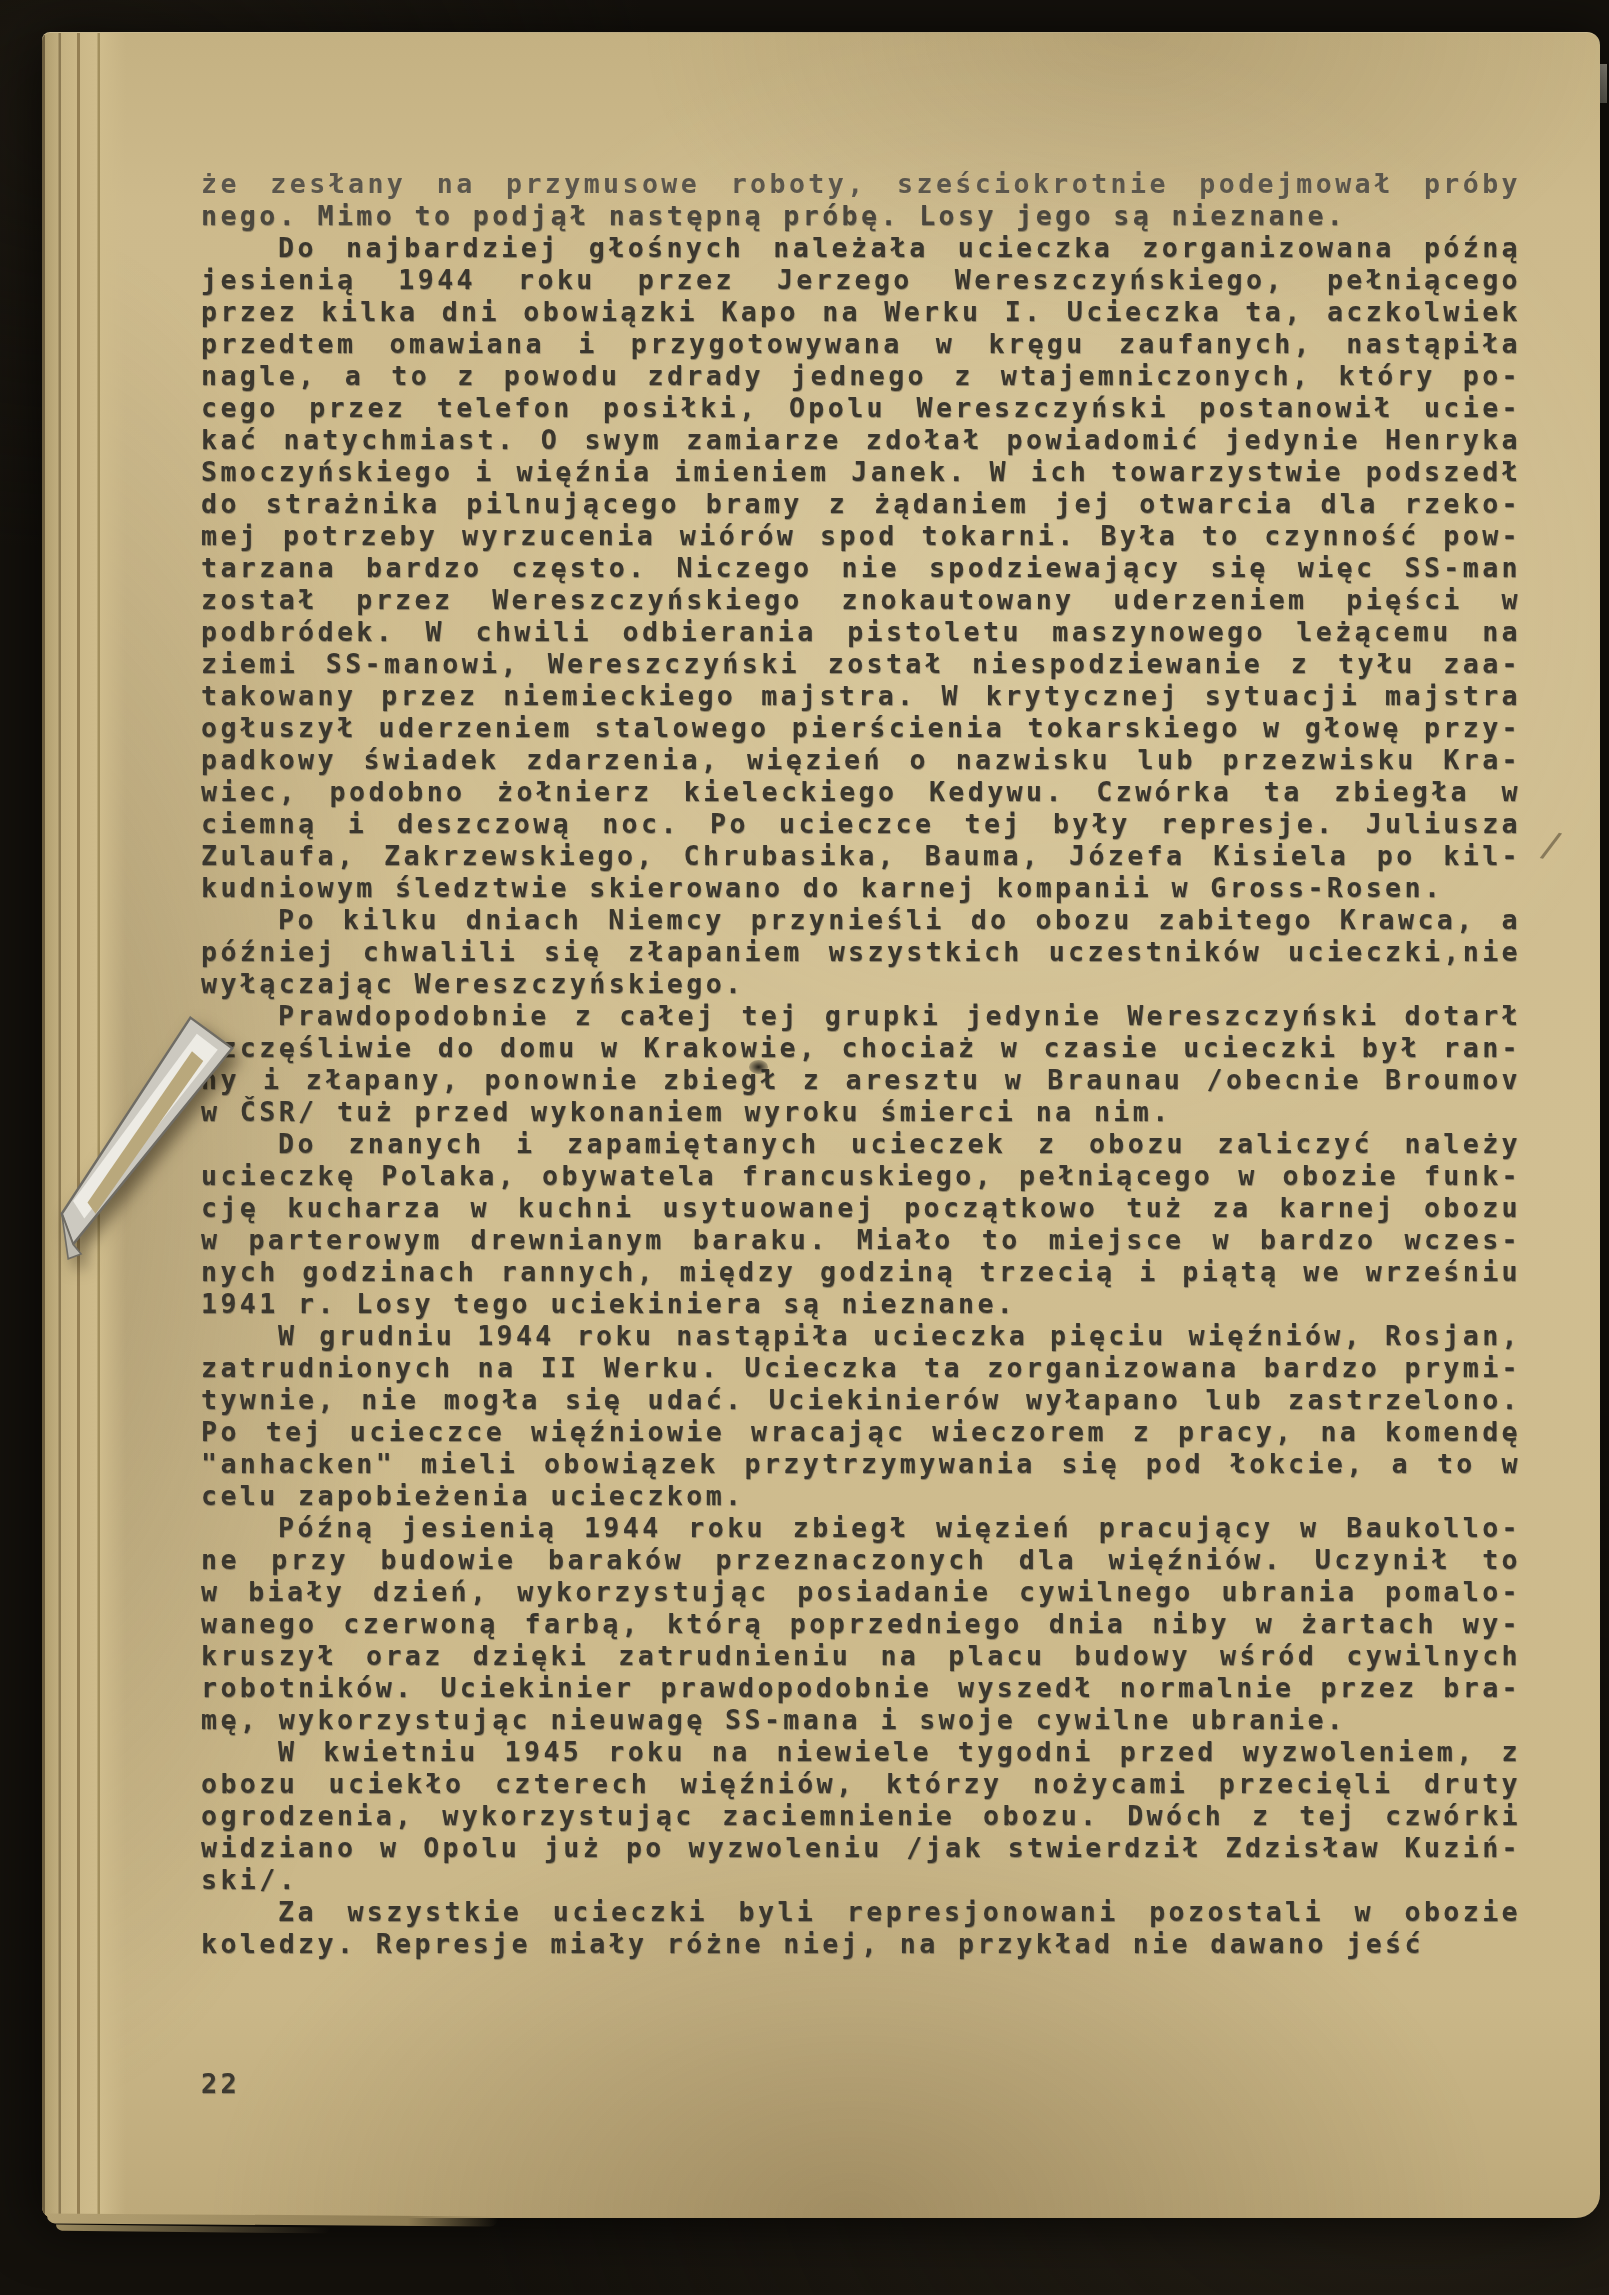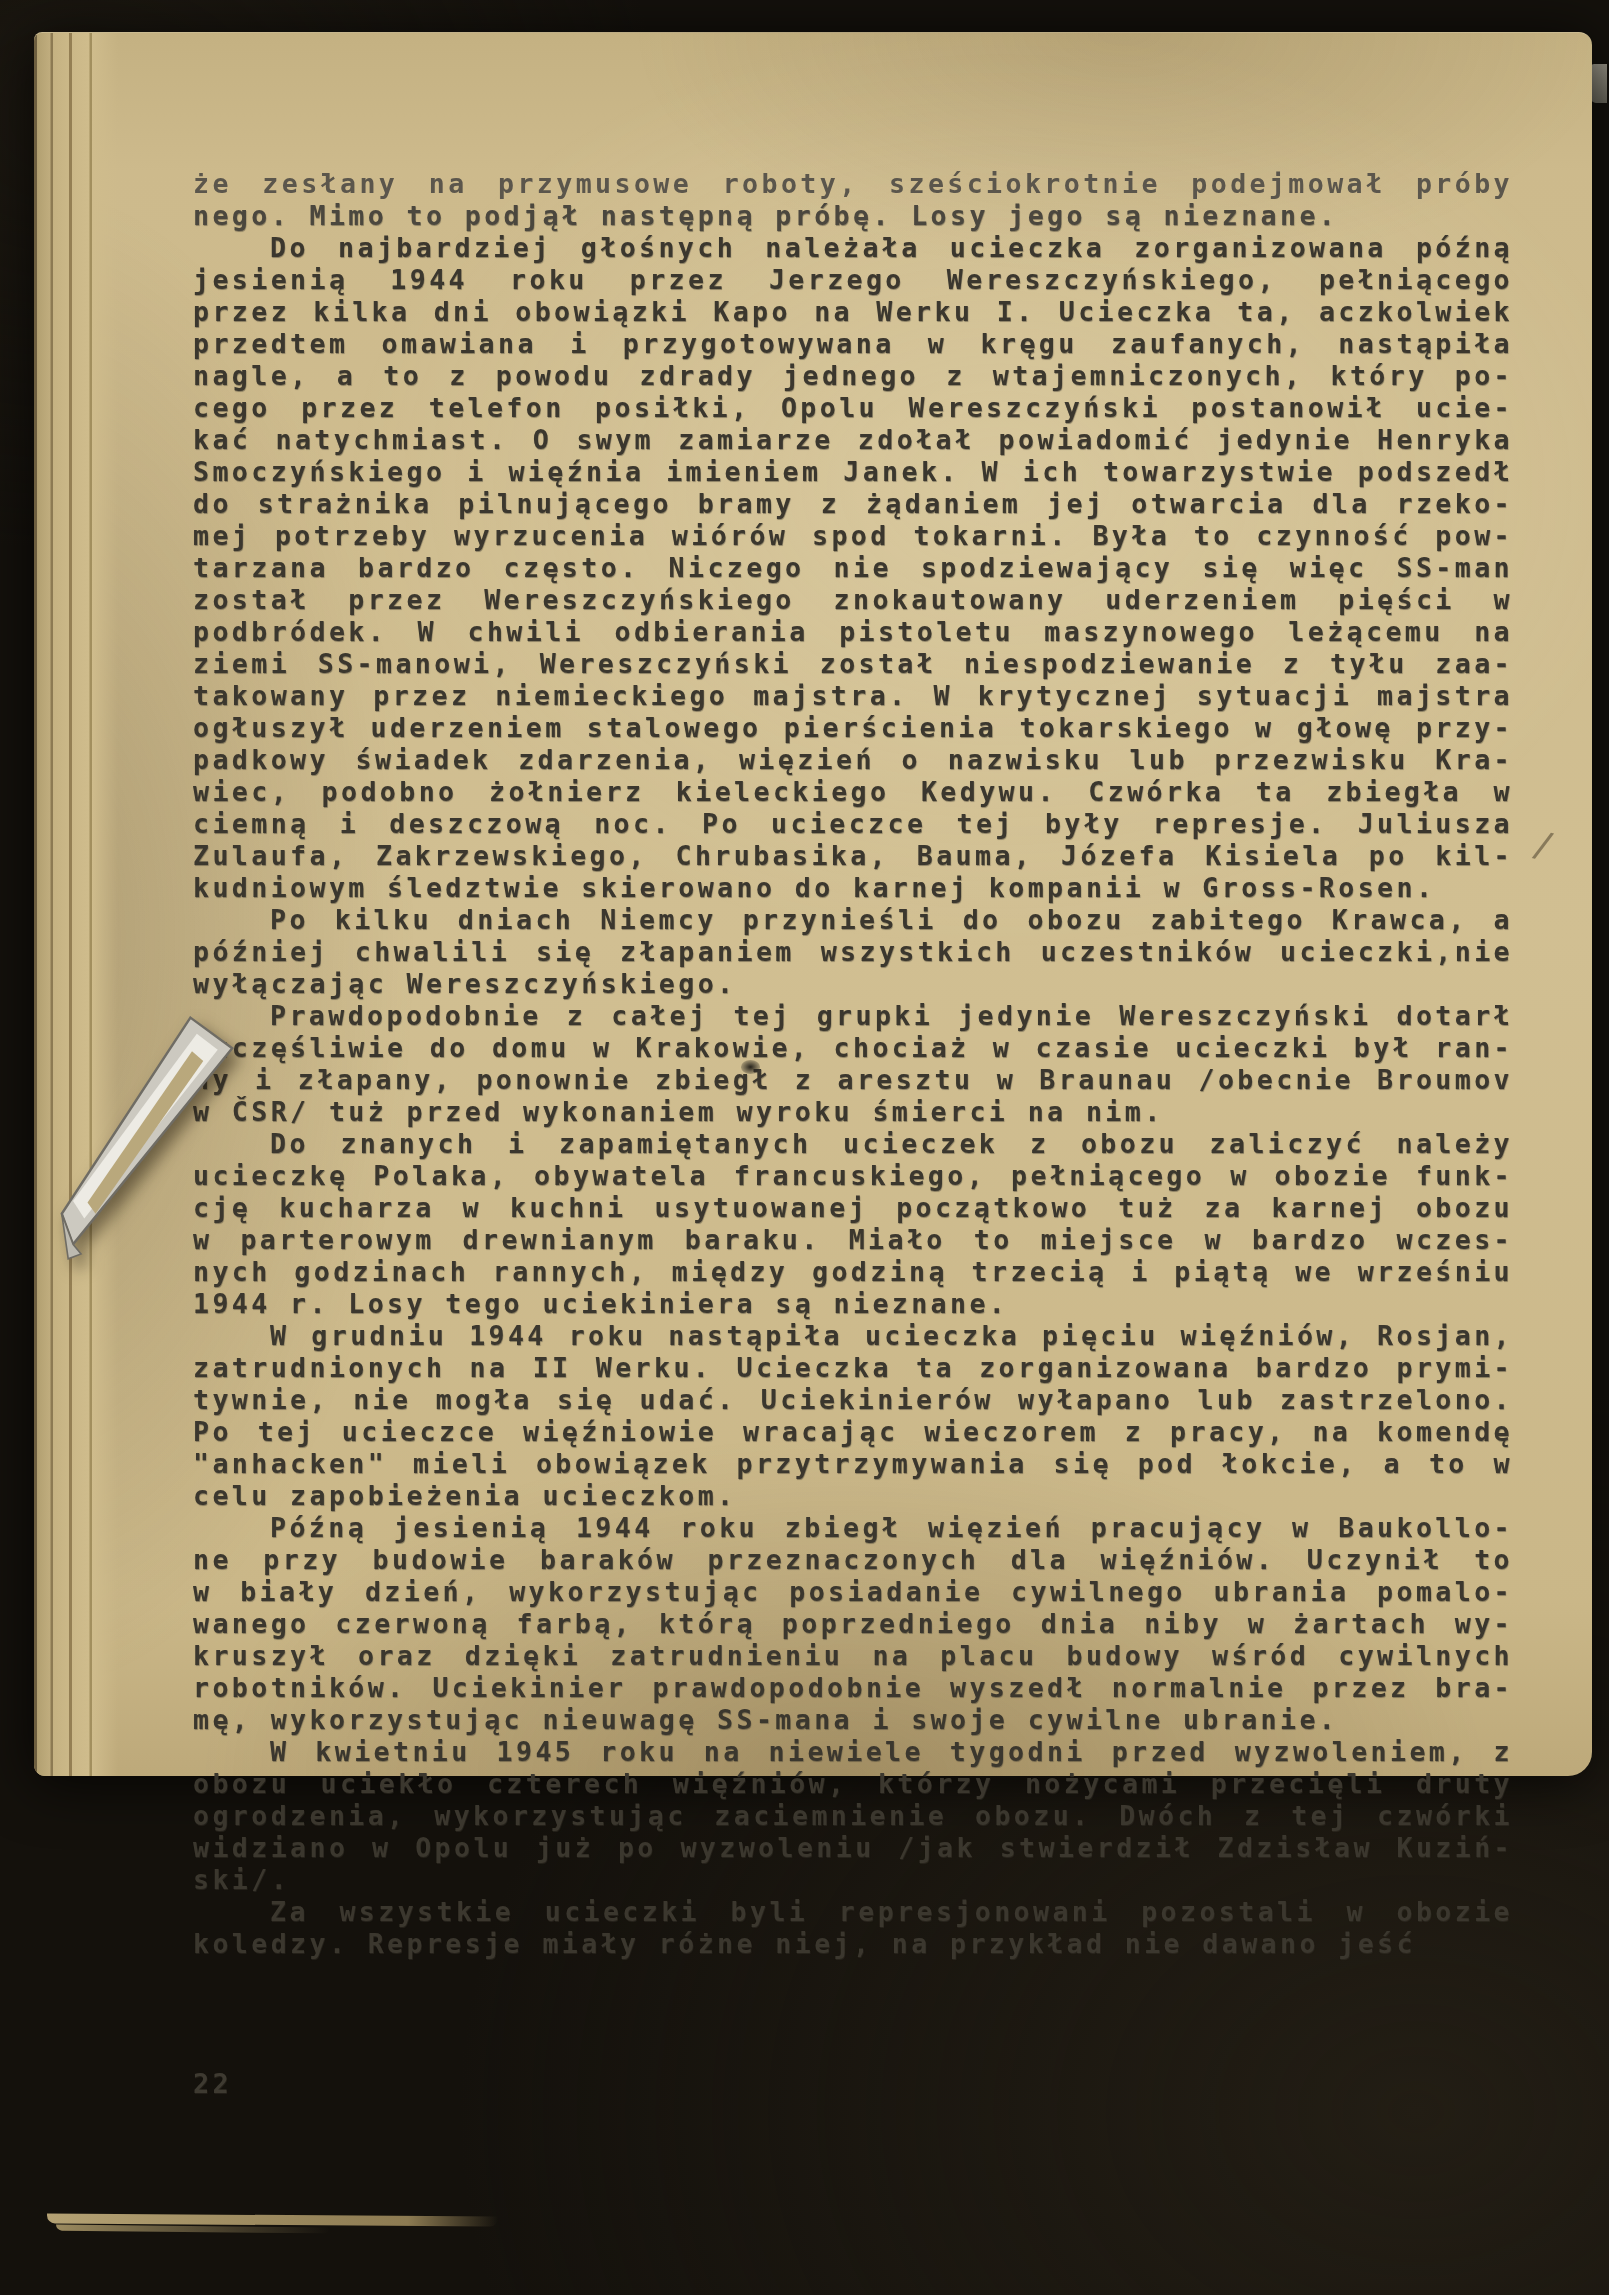--- a/index.html
+++ b/index.html
@@ -18,21 +18,21 @@
   .photo { position: absolute; inset: 0; }
 
   .edge-glint {
     position: absolute; left: 1591px; top: 64px; width: 16px; height: 39px;
     background: linear-gradient(180deg, #b3ae9f, #7d7a6d);
     border-radius: 3.2px 0 0 4.8px; opacity: .85;
   }
 
   
   .page {
-    position: absolute; left: 34px; top: 32px; width: 1558px; height: 1744px;
+    position: absolute; left: 42px; top: 32px; width: 1558px; height: 2186px;
     border-radius: 8px 13px 24px 11.3px;
     background:
       radial-gradient(60% 38% at 62% 26%, rgba(255,248,218,0.20), rgba(255,248,218,0) 70%),
       radial-gradient(55% 26% at 52% 100%, rgba(88,68,36,0.28), rgba(88,68,36,0) 75%),
       radial-gradient(34% 60% at 0% 52%, rgba(96,78,44,0.30), rgba(96,78,44,0) 72%),
       radial-gradient(45% 20% at 70% 0%, rgba(110,90,52,0.18), rgba(110,90,52,0) 70%),
       linear-gradient(180deg, #c4b182 0%, #cdba8c 8%, var(--paper, #d1bf92) 52%, #cab788 90%, #bda97a 100%);
     box-shadow: 0 6.4px 56px rgba(0,0,0,0.75);
     border-top: 1.6px solid rgba(255,250,228,0.22);
   }
@@ -154,21 +154,21 @@
           <div class="line fill">szczęśliwie do domu w Krakowie, chociaż w czasie ucieczki był ran-</div>
           <div class="line fill">ny i złapany, ponownie zbiegł z aresztu w Braunau /obecnie Broumov</div>
           <div class="line">w ČSR/ tuż przed wykonaniem wyroku śmierci na nim.</div>
         </div>
         <div class="para">
           <div class="line indent fill">Do znanych i zapamiętanych ucieczek z obozu zaliczyć należy</div>
           <div class="line fill">ucieczkę Polaka, obywatela francuskiego, pełniącego w obozie funk-</div>
           <div class="line fill">cję kucharza w kuchni usytuowanej początkowo tuż za karnej obozu</div>
           <div class="line fill">w parterowym drewnianym baraku. Miało to miejsce w bardzo wczes-</div>
           <div class="line fill">nych godzinach rannych, między godziną trzecią i piątą we wrześniu</div>
-          <div class="line">1944 r. Losy tego uciekiniera są nieznane.</div>
+          <div class="line">1941 r. Losy tego uciekiniera są nieznane.</div>
         </div>
         <div class="para">
           <div class="line indent fill">W grudniu 1944 roku nastąpiła ucieczka pięciu więźniów, Rosjan,</div>
           <div class="line fill">zatrudnionych na II Werku. Ucieczka ta zorganizowana bardzo prymi-</div>
           <div class="line fill">tywnie, nie mogła się udać. Uciekinierów wyłapano lub zastrzelono.</div>
           <div class="line fill">Po tej ucieczce więźniowie wracając wieczorem z pracy, na komendę</div>
           <div class="line fill">"anhacken" mieli obowiązek przytrzymywania się pod łokcie, a to w</div>
           <div class="line">celu zapobieżenia ucieczkom.</div>
         </div>
         <div class="para">

